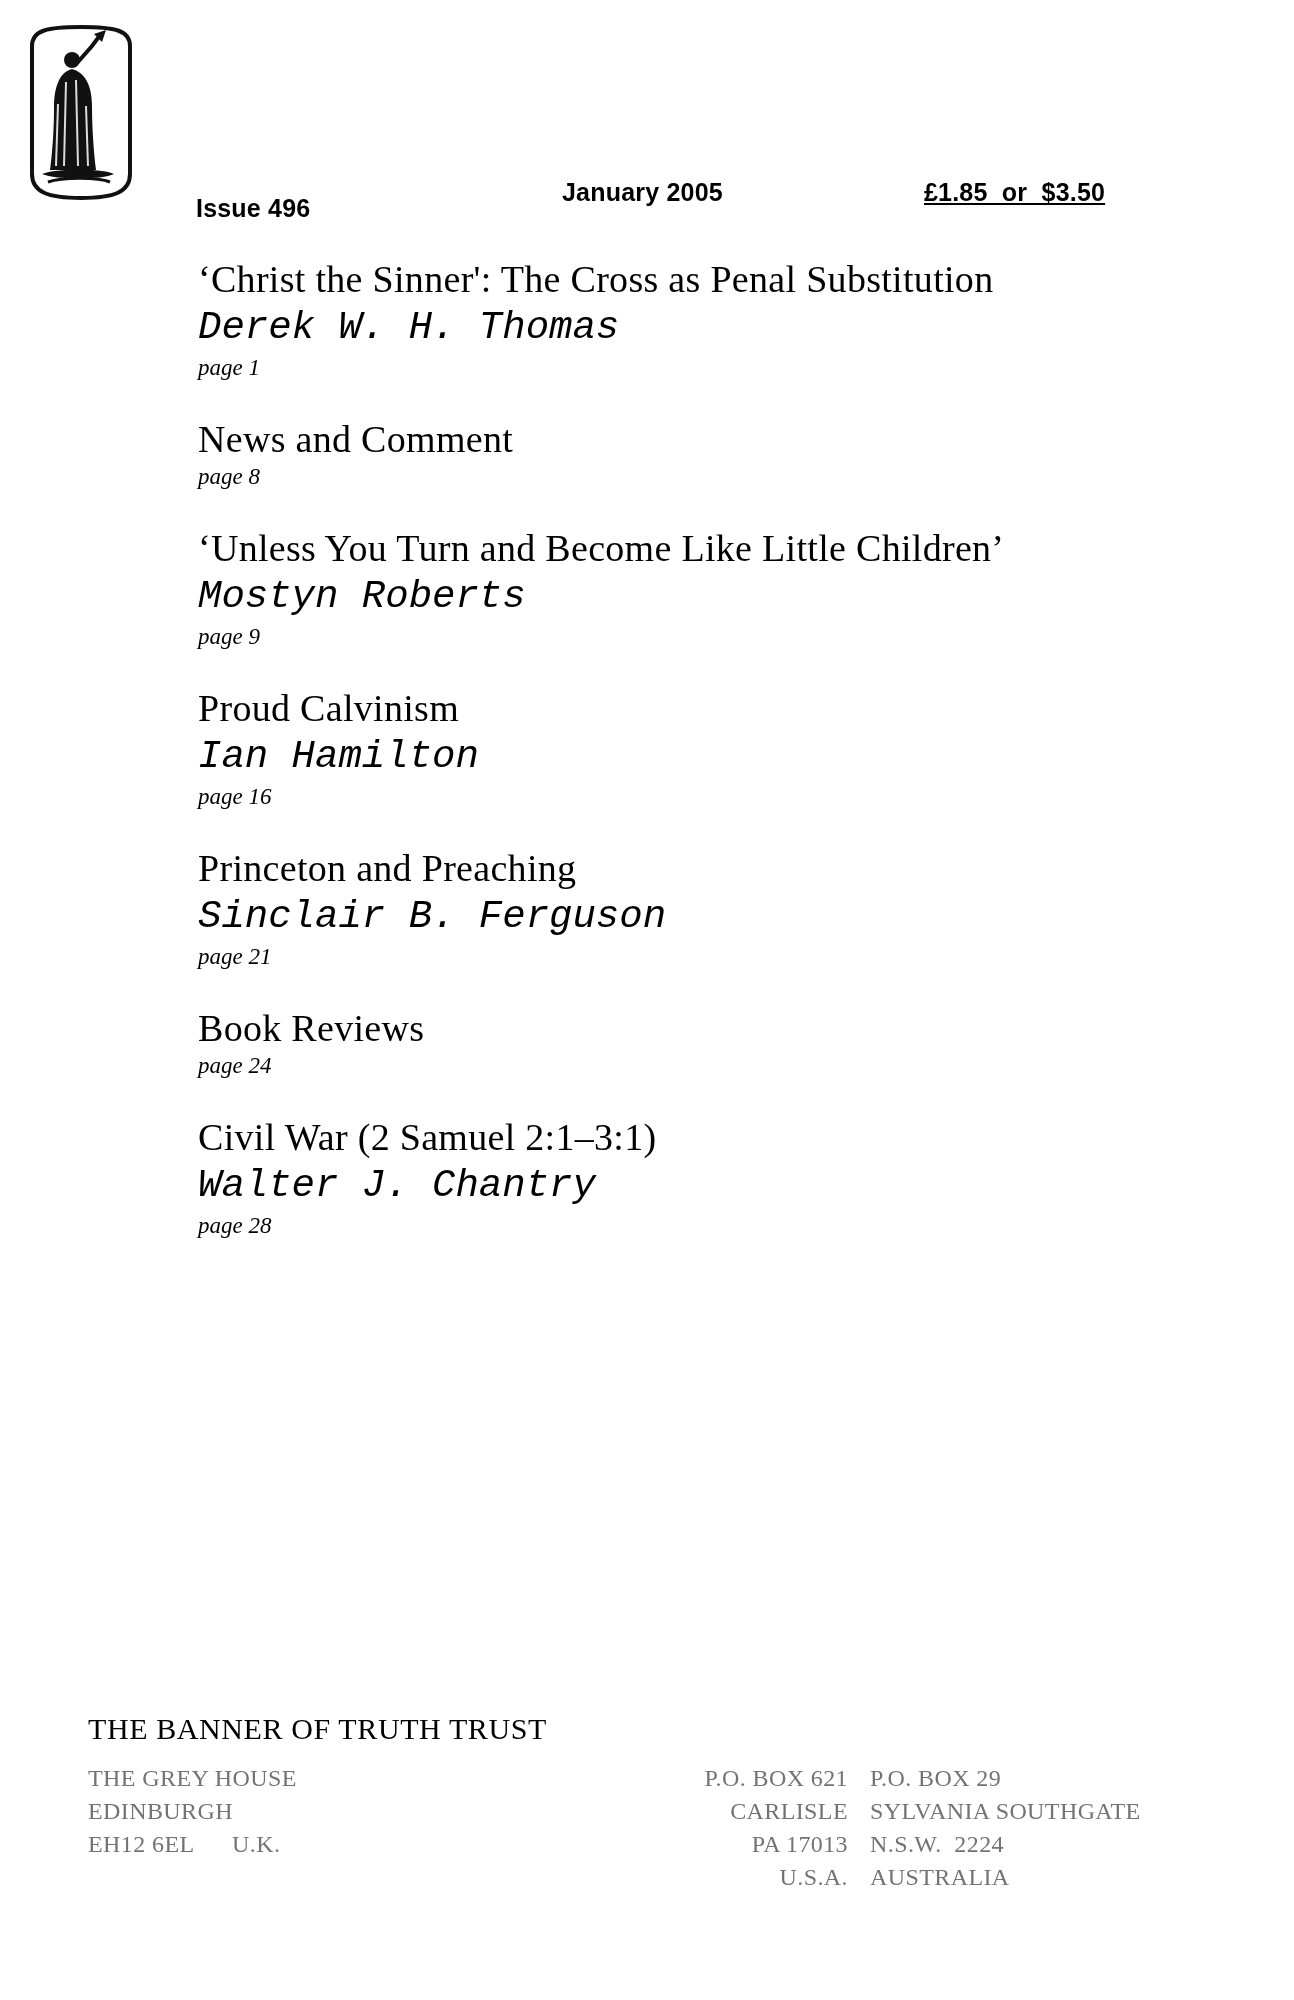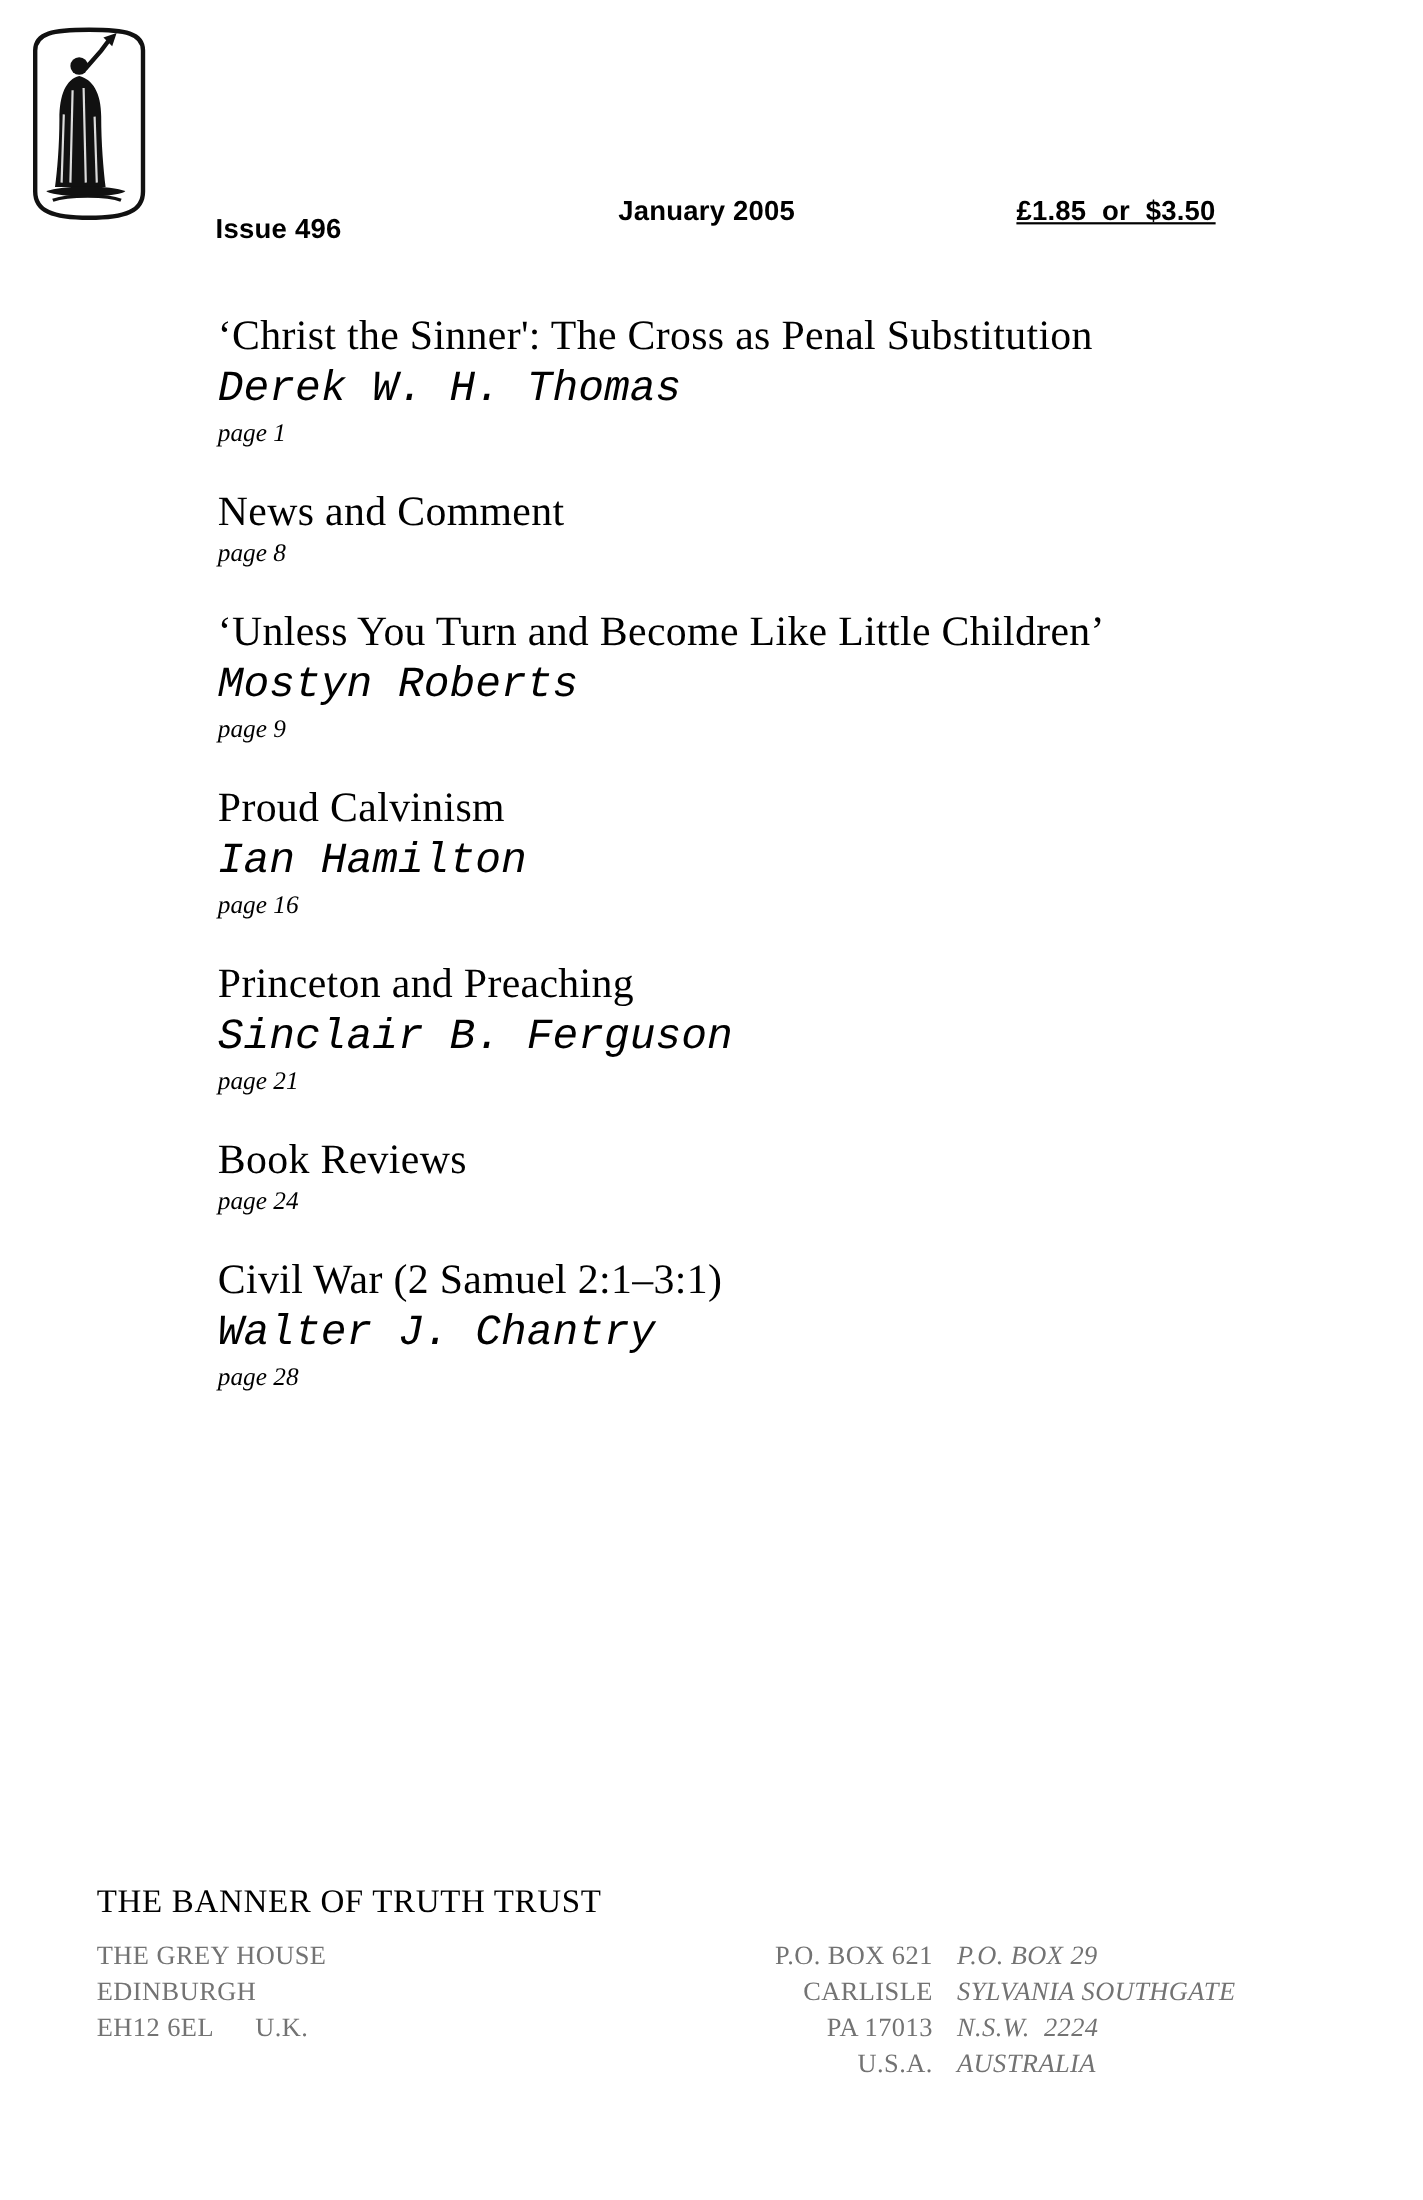--- a/index.html
+++ b/index.html
@@ -59,21 +59,21 @@
     left: 728px;
     top: 0;
     white-space: pre;
     text-decoration: underline;
   }
 
   
   .contents {
     position: absolute;
     left: 198px;
-    top: 284px;
+    top: 258px;
     width: 860px;
   }
   .entry {
     margin-bottom: 36px;
   }
   .entry-title {
     font-family: "Liberation Serif", serif;
     font-size: 38px;
     line-height: 1.12;
     font-weight: normal;
@@ -119,21 +119,21 @@
     position: absolute;
     top: 0;
     font-family: "Liberation Serif", serif;
     font-size: 24px;
     line-height: 1.38;
     letter-spacing: 0.4px;
     color: #737373;
   }
   .footer-col.c1 { left: 0; width: 430px; }
   .footer-col.c2 { left: 440px; width: 320px; text-align: right; }
-  .footer-col.c3 { left: 782px; width: 340px; font-style: italic; }
+  .footer-col.c3 { left: 782px; width: 340px; }
   .footer-col div { white-space: pre; }
 </style>
 </head>
 <body>
 
 <div class="masthead">
 
   <div class="logo">
     <svg width="118" height="178" viewBox="0 0 118 178" xmlns="http://www.w3.org/2000/svg">
 

